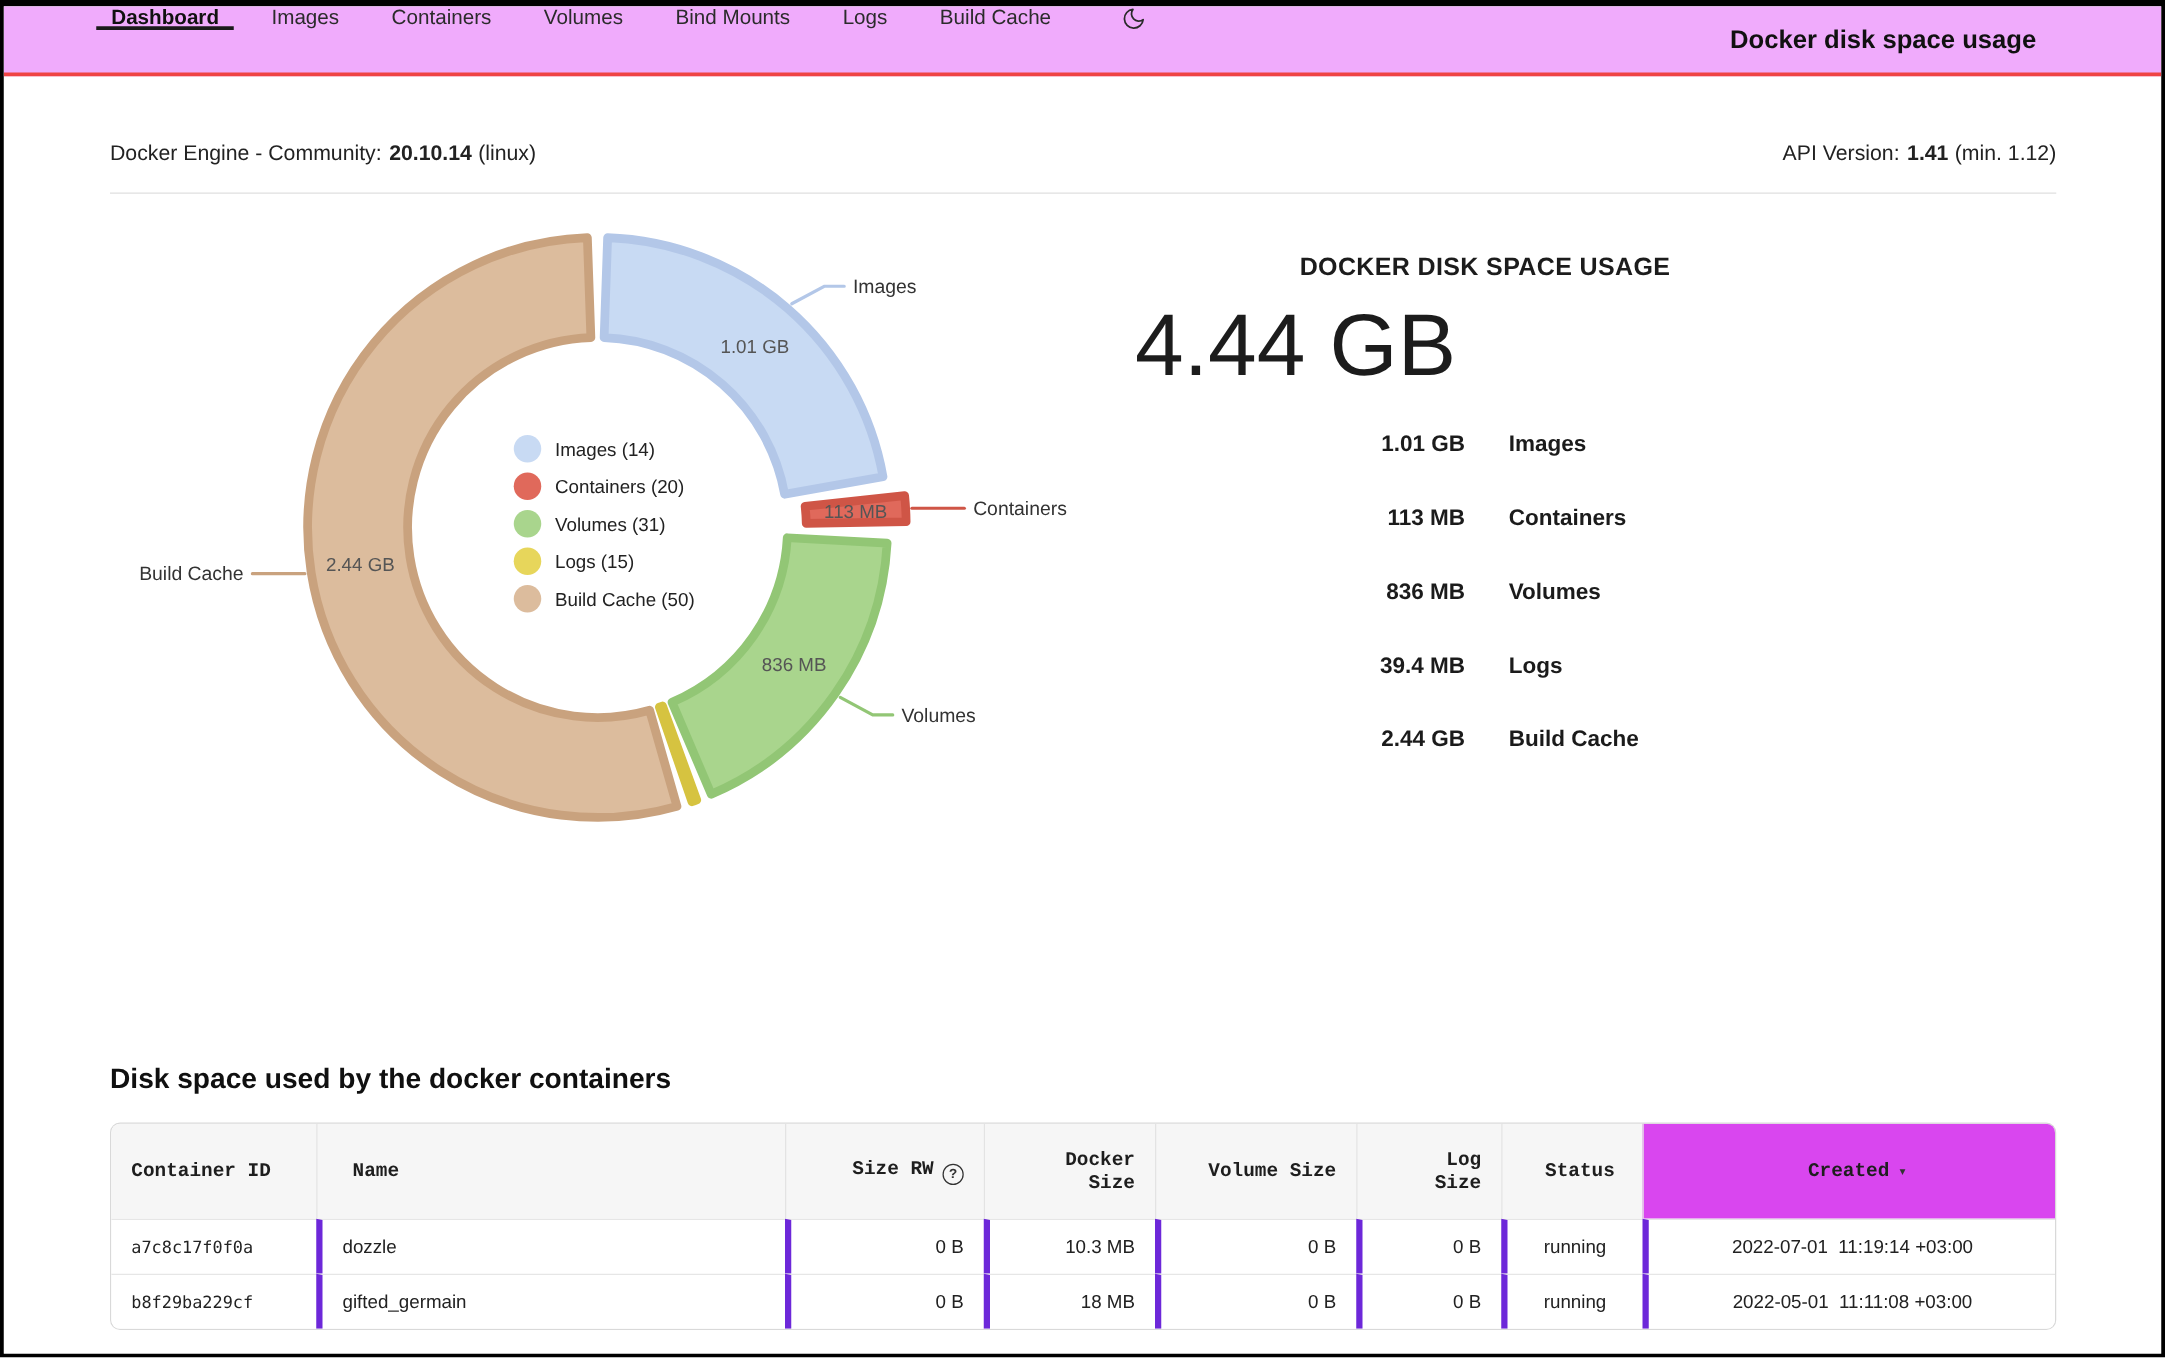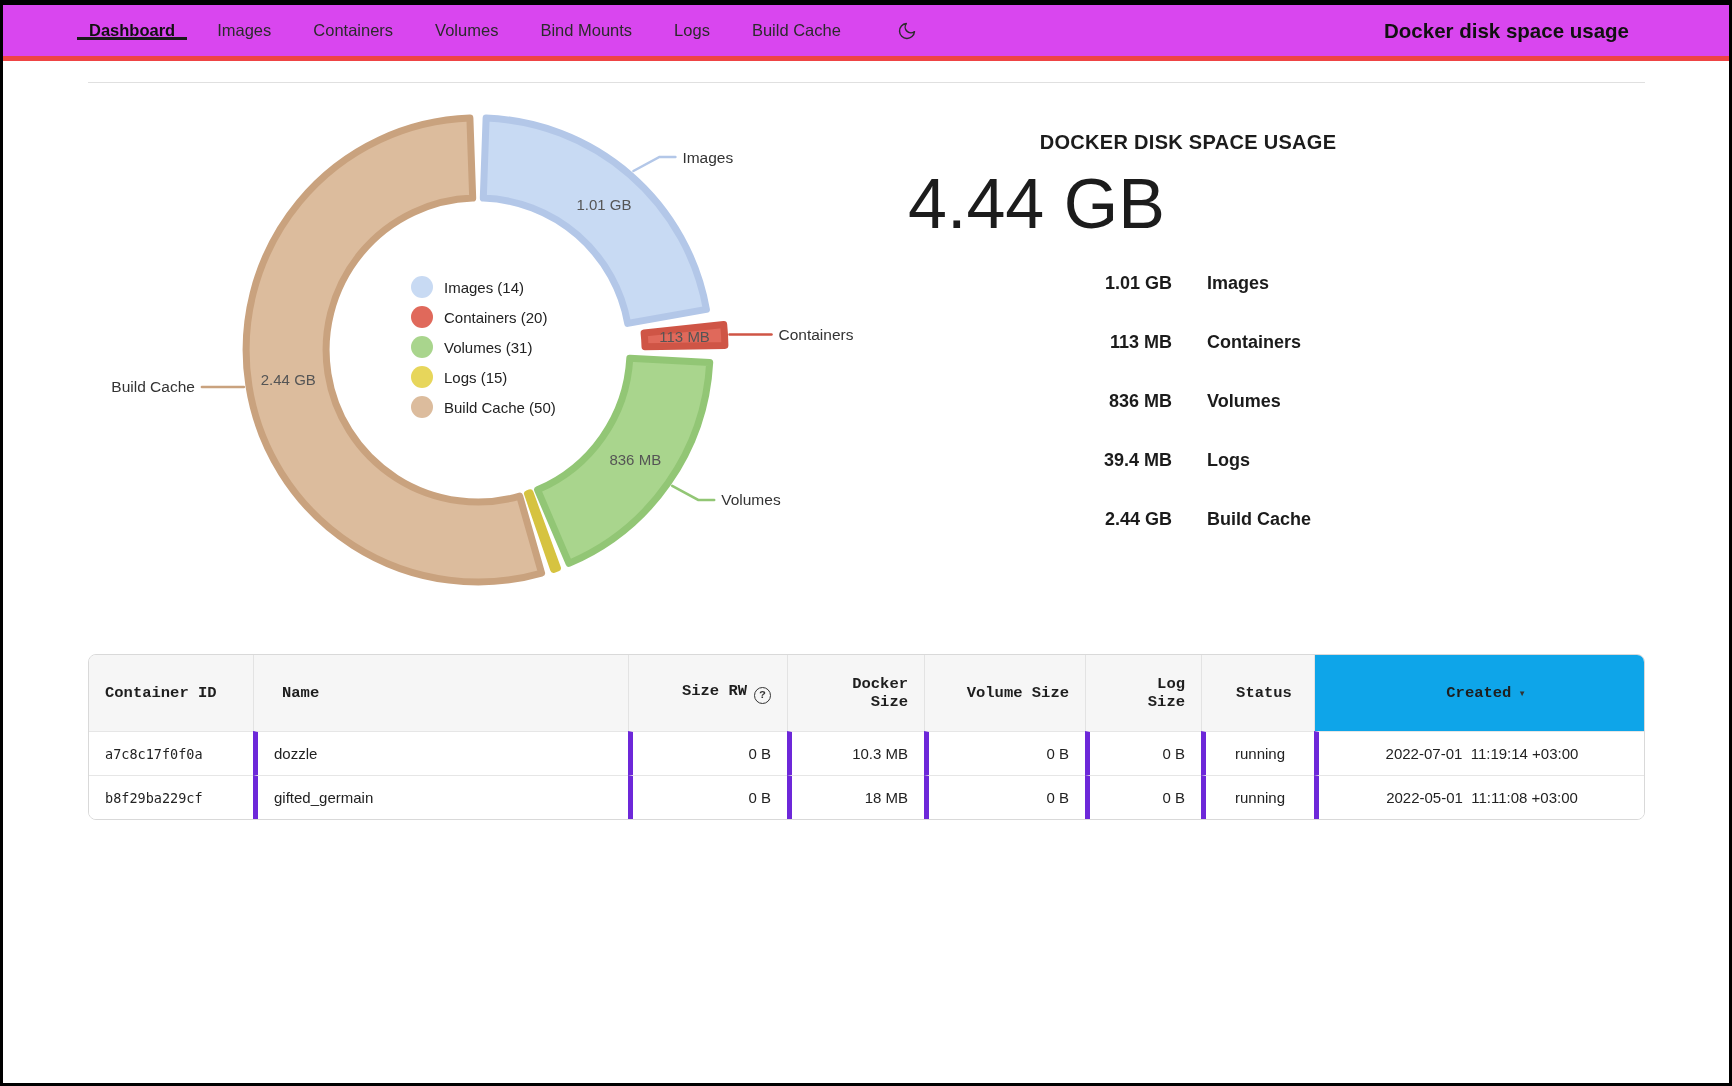--- a/index.html
+++ b/index.html
@@ -6,22 +6,22 @@
   html,body { background:#fff; }
   body { font-family: "Liberation Sans", "DejaVu Sans", sans-serif; color:#222; }
   .screen {
     width: 1732px; height: 1086px;
     border: 3px solid #000; border-top-width: 5px;
     background: #fff; overflow: hidden; position: relative;
   }
 
   
   .nav {
-    height: 56px; background: #d946ef; border-bottom: 5px solid #ef4444;
-    display: flex; align-items: center;
+    height: 56px; background: #f0abfc; border-bottom: 3px solid #ef4444;
+    display: flex; align-items: flex-start;
   }
   .nav .tab {
     background: none; border: none; cursor: pointer;
     font: 16.5px "Liberation Sans", sans-serif; color: #2b2b2b;
     padding: 0 12px; margin-right: 18px; position: relative;
   }
   .nav .tab:first-child { margin-left: 74px; }
   .nav .tab.active { font-weight: bold; color: #111; }
   .nav .tab.active::after {
     content:""; position:absolute; left:0; right:0; bottom:0; height:3px; background:#1a1a1a;
@@ -55,21 +55,21 @@
 
   
   .section-heading { margin-top:146px; font-size:22.5px; font-weight:bold; color:#101010; }
   .table-wrap { margin-top:22px; border:1px solid #d9d9d9; border-radius:8px; overflow:hidden; }
   table { width:100%; border-collapse:separate; border-spacing:0; table-layout:fixed; font-size:15px; }
   thead th {
     background:#f6f6f6; font-weight:bold; font-size:15.5px; color:#1e1e1e;
     padding:20px 16px; text-align:left;font-family:Liberation Mono, monospace;
   }
   thead th + th { border-left:1px solid #e3e3e3;padding-left:28px; }
-  thead th:nth-child(8) { background:#0ea5e9; }
+  thead th:nth-child(8) { background:#d946ef; }
   tbody td { padding:13px 16px; border-top:1px solid #e6e6e6; background:#fff; }
   tbody td + td { border-left:5px solid #6d28d9; }
   th:nth-child(3), td:nth-child(3),
   th:nth-child(4), td:nth-child(4),
   th:nth-child(5), td:nth-child(5),
   th:nth-child(6), td:nth-child(6) { text-align:right; }
   th:nth-child(7), td:nth-child(7),
   th:nth-child(8), td:nth-child(8) { text-align:center; }
   tbody td:nth-child(1) { font-family:"DejaVu Sans Mono","Liberation Mono",monospace; font-size:13.5px; color:#232323; }
   td:nth-child(8) { white-space:pre; }
@@ -100,20 +100,28 @@
         <svg viewBox="0 0 24 24">
             <path d="M21 12.8A9 9 0 1 1 11.2 3a7 7 0 0 0 9.8 9.8z"></path>
           </svg>
       </span>
     </button>
     <div class="app-title">Docker disk space usage</div>
   </div>
 
   <div class="content">
 
+    <div class="engine-row">
+      <div>
+        <span>Docker Engine - Community:</span><b>20.10.14</b><span class="paren">(linux)</span>
+      </div>
+      <div>
+        <span>API Version:</span><b>1.41</b><span class="paren">(min. 1.12)</span>
+      </div>
+    </div>
     <hr class="divider">
 
     <div class="chart-section">
       <svg id="donut" width="820" height="540" viewBox="0 0 820 540">
           <path d="M398.1 26.1 A232 232 0 0 1 618.4 217.4 L539.7 231.4 A152 152 0 0 0 395.3 106.1 Z" fill="#c8daf3" stroke="#b3c7e8" stroke-width="7" stroke-linejoin="round"></path>
           <text x="515.9" y="118.0" text-anchor="middle">1.01 GB</text>
           <path d="M545.4 79.0 L571.4 65.0 L587.4 65.0" fill="none" stroke="#b3c7e8" stroke-width="2.5" stroke-linecap="round"></path>
           <text x="594.4" y="70.5" text-anchor="start" class="seg-name">Images</text>
           <path d="M635.7 232.5 A232 232 0 0 1 636.9 253.4 L557.0 254.7 A152 152 0 0 0 556.1 241.0 Z" fill="#e0695b" stroke="#cf5546" stroke-width="7" stroke-linejoin="round"></path>
           <text x="596.6" y="250.4" text-anchor="middle">113 MB</text>
@@ -161,20 +169,21 @@
               <span class="usage-label">Logs</span>
             </div>
             <div class="usage-row">
               <span class="usage-size">2.44 GB</span>
               <span class="usage-label">Build Cache</span>
             </div>
           </div>
       </div>
     </div>
 
+    <div class="section-heading">Disk space used by the docker containers</div>
     <div class="table-wrap">
       <table>
         <colgroup id="cols">
             <col style="width: 164px;">
             <col style="width: 375px;">
             <col style="width: 159px;">
             <col style="width: 137px;">
             <col style="width: 161px;">
             <col style="width: 116px;">
             <col style="width: 113px;">

